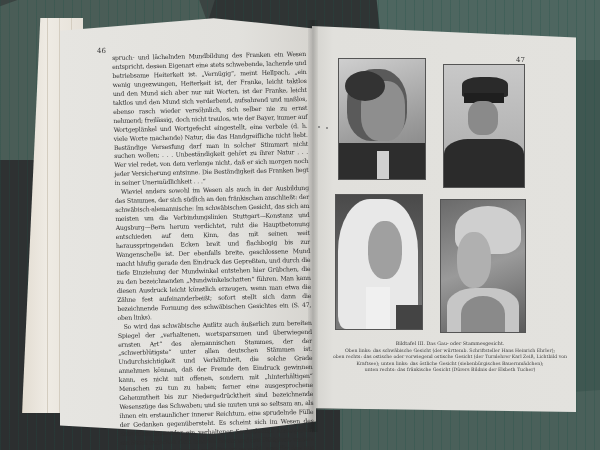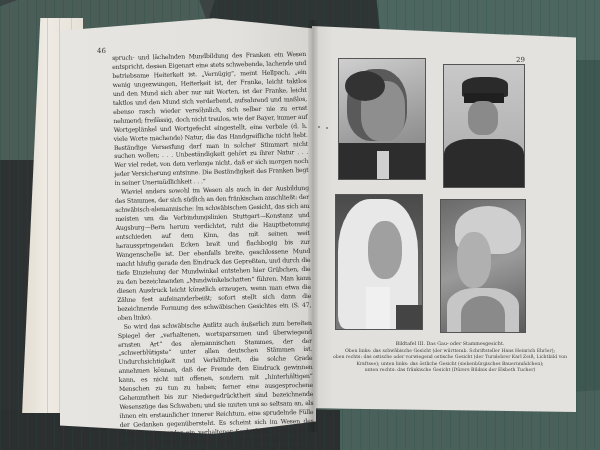--- a/index.html
+++ b/index.html
@@ -92,21 +92,21 @@
   <div class="page-stack-left">
     <div class="edge" style="left:40%"></div>
     <div class="edge" style="left:60%"></div>
     <div class="edge" style="left:80%"></div>
   </div>
   <div class="page-left"></div>
   <div class="page-right"></div>
   <div class="gutter"></div>
 
   <div class="page-num pn-left">46</div>
-  <div class="page-num pn-right">29</div>
+  <div class="page-num pn-right">47</div>
 
   <div class="text-block">
     <p>spruch- und lächelnden Mundbildung des Franken ein Wesen entspricht, dessen Eigenart eine stets schwebende, lachende und betriebsame Heiterkeit ist. „Vernügig“, meint Hellpach, „ein wenig ungezwungen, Heiterkeit ist, der Franke, leicht taktlos und den Mund sich aber nur mit Worten, ist der Franke, leicht taktlos und den Mund sich verderbend, aufsahrend und maßlos, ebenso rasch wieder versöhnlich, sich selber nie zu ernst nehmend; freilässig, doch nicht treulos, wie der Bayer, immer auf Wortgeplänkel und Wortgefecht eingestellt, eine verbale (d. h. viele Worte machende) Natur, die das Handgreifliche nicht liebt. Beständige Versesfung darf man in solcher Stimmart nicht suchen wollen; . . . Unbeständigkeit gehört zu ihrer Natur . . . Wer viel redet, von dem verlange nicht, daß er sich morgen noch jeder Versicherung entsinne. Die Beständigkeit des Franken liegt in seiner Unermüdlichkeit . . .“</p>
     <p>Wieviel anders sowohl im Wesen als auch in der Ausbildung des Stammes, der sich südlich an den fränkischen anschließt: der schwäbisch-alemannische: Im schwäbischen Gesicht, das sich am meisten um die Verbindungslinien Stuttgart—Konstanz und Augsburg—Bern herum verdichtet, ruht die Hauptbetonung entschieden auf dem Kinn, das mit seinen weit herausspringenden Ecken breit und flachbogig bis zur Wangenschelle ist. Der ebenfalls breite, geschlossene Mund macht häufig gerade den Eindruck des Gepreßten, und durch die tiefe Einziehung der Mundwinkel entstehen hier Grübchen, die zu den bezeichnenden „Mundwinkelschatten“ führen. Man kann diesen Ausdruck leicht künstlich erzeugen, wenn man etwa die Zähne fest aufeinanderbeißt; sofort stellt sich dann die bezeichnende Formung des schwäbischen Gesichtes ein (S. 47, oben links).</p>
     <p>So wird das schwäbische Antlitz auch äußerlich zum bereiten Spiegel der „verhaltenen, wortsparsamen und überwiegend ernsten Art“ des alemannischen Stammes, der der „schwerblütigste“ unter allen deutschen Stämmen ist. Undurchsichtigkeit und Verhältnheit, die solche Grade annehmen können, daß der Fremde den Eindruck gewinnen kann, es nicht mit offenen, sondern mit „hinterhältigen“ Menschen zu tun zu haben; ferner eine ausgesprochene Gehemmtheit bis zur Niedergedrücktheit sind bezeichnende Wesenszüge des Schwaben; und sie muten uns so seltsam an, als ihnen ein erstaunlicher innerer Reichtum, eine sprudelnde Fülle der Gedanken gegenübersteht. Es scheint sich im Wesen des Schwaben immerdar ein verhaltener Seelenkampf abzuspielen, ein Streit zwischen dem inneren Besitz und der Fähigkeit, andere daran teilhaben zu lassen; und dies ist es wohl, was für den aus anderen deutschen Gauen Gekommenen den Schwaben so undurchschaubar, eigenwillig bis zur Halsstarrigkeit und gehemmt erscheinen läßt. Wer als Zugezogener mit Schwaben zu tun hat, wird nie ganz den Eindruck los, als könnten sie</p>
   </div>
 
   <div class="dot" style="left:318px; top:126px;"></div>
   <div class="dot" style="left:326px; top:127px;"></div>
 

